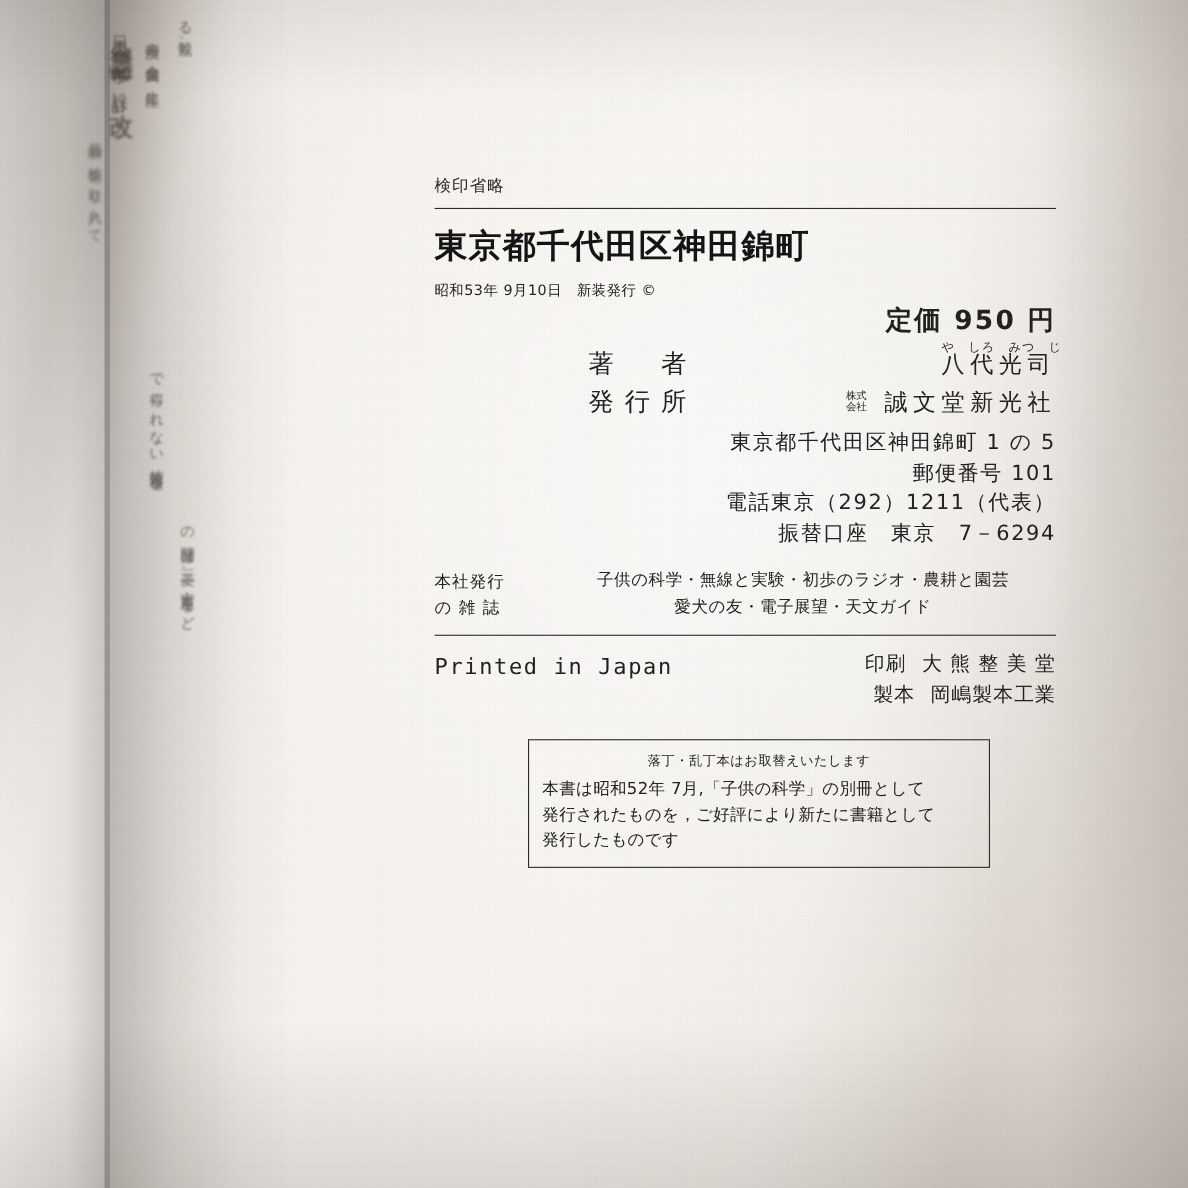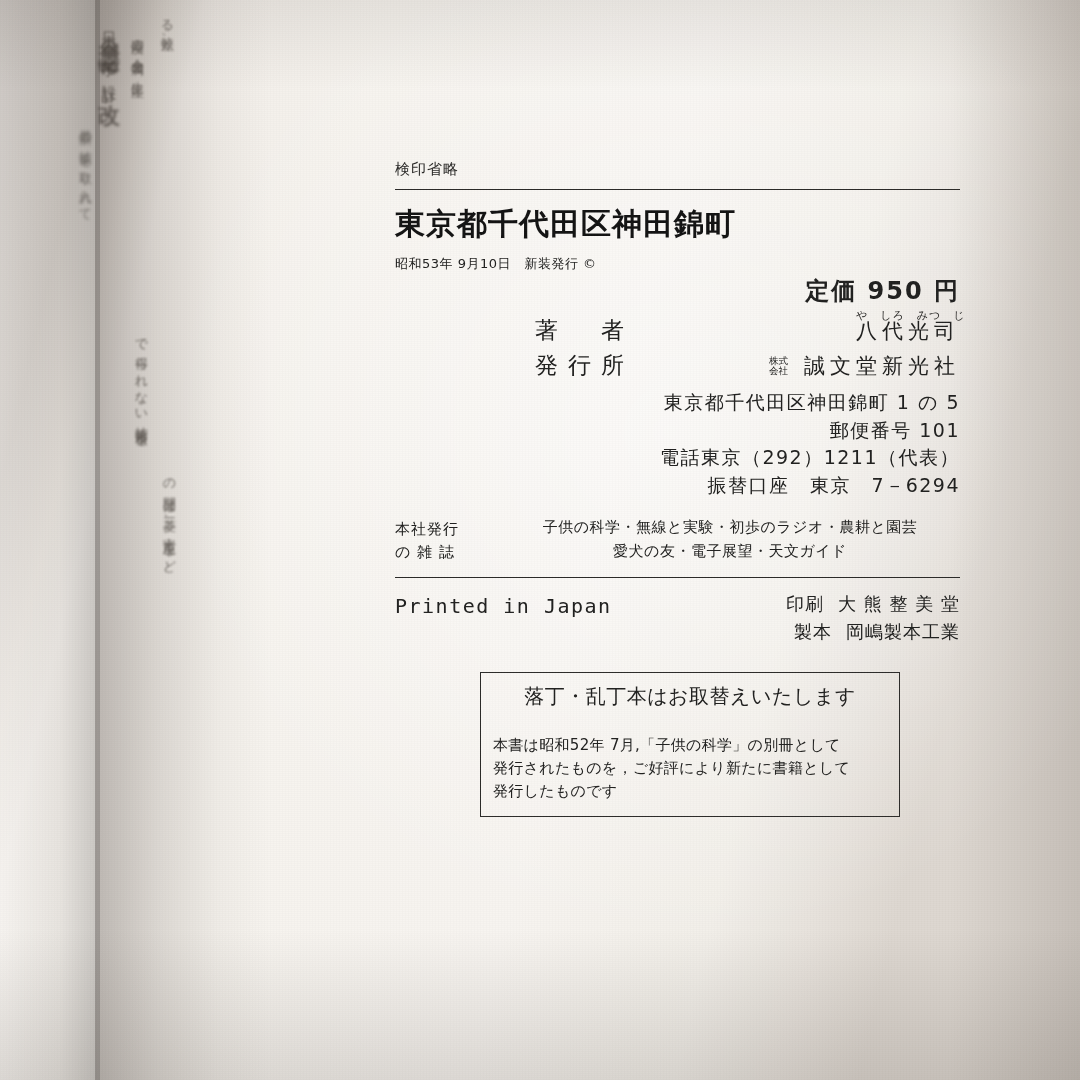--- a/index.html
+++ b/index.html
@@ -244,23 +244,23 @@
   .notice {
     margin-top: 26px;
     margin-left: 85px;
     width: 420px;
     border: 1.6px solid #2b2a28;
     padding: 10px 12px 12px 12px;
     box-sizing: border-box;
   }
   .notice-head {
     text-align: center;
-    font-size: 20px;
+    font-size: 12px;
     letter-spacing: .5px;
-    margin-bottom: 24px;
+    margin-bottom: 6px;
   }
   .notice-body {
     font-size: 15px;
     line-height: 1.55;
     letter-spacing: .3px;
   }
   .codes {
     margin-top: 18px;
     width: 565px;
     text-align: center;

